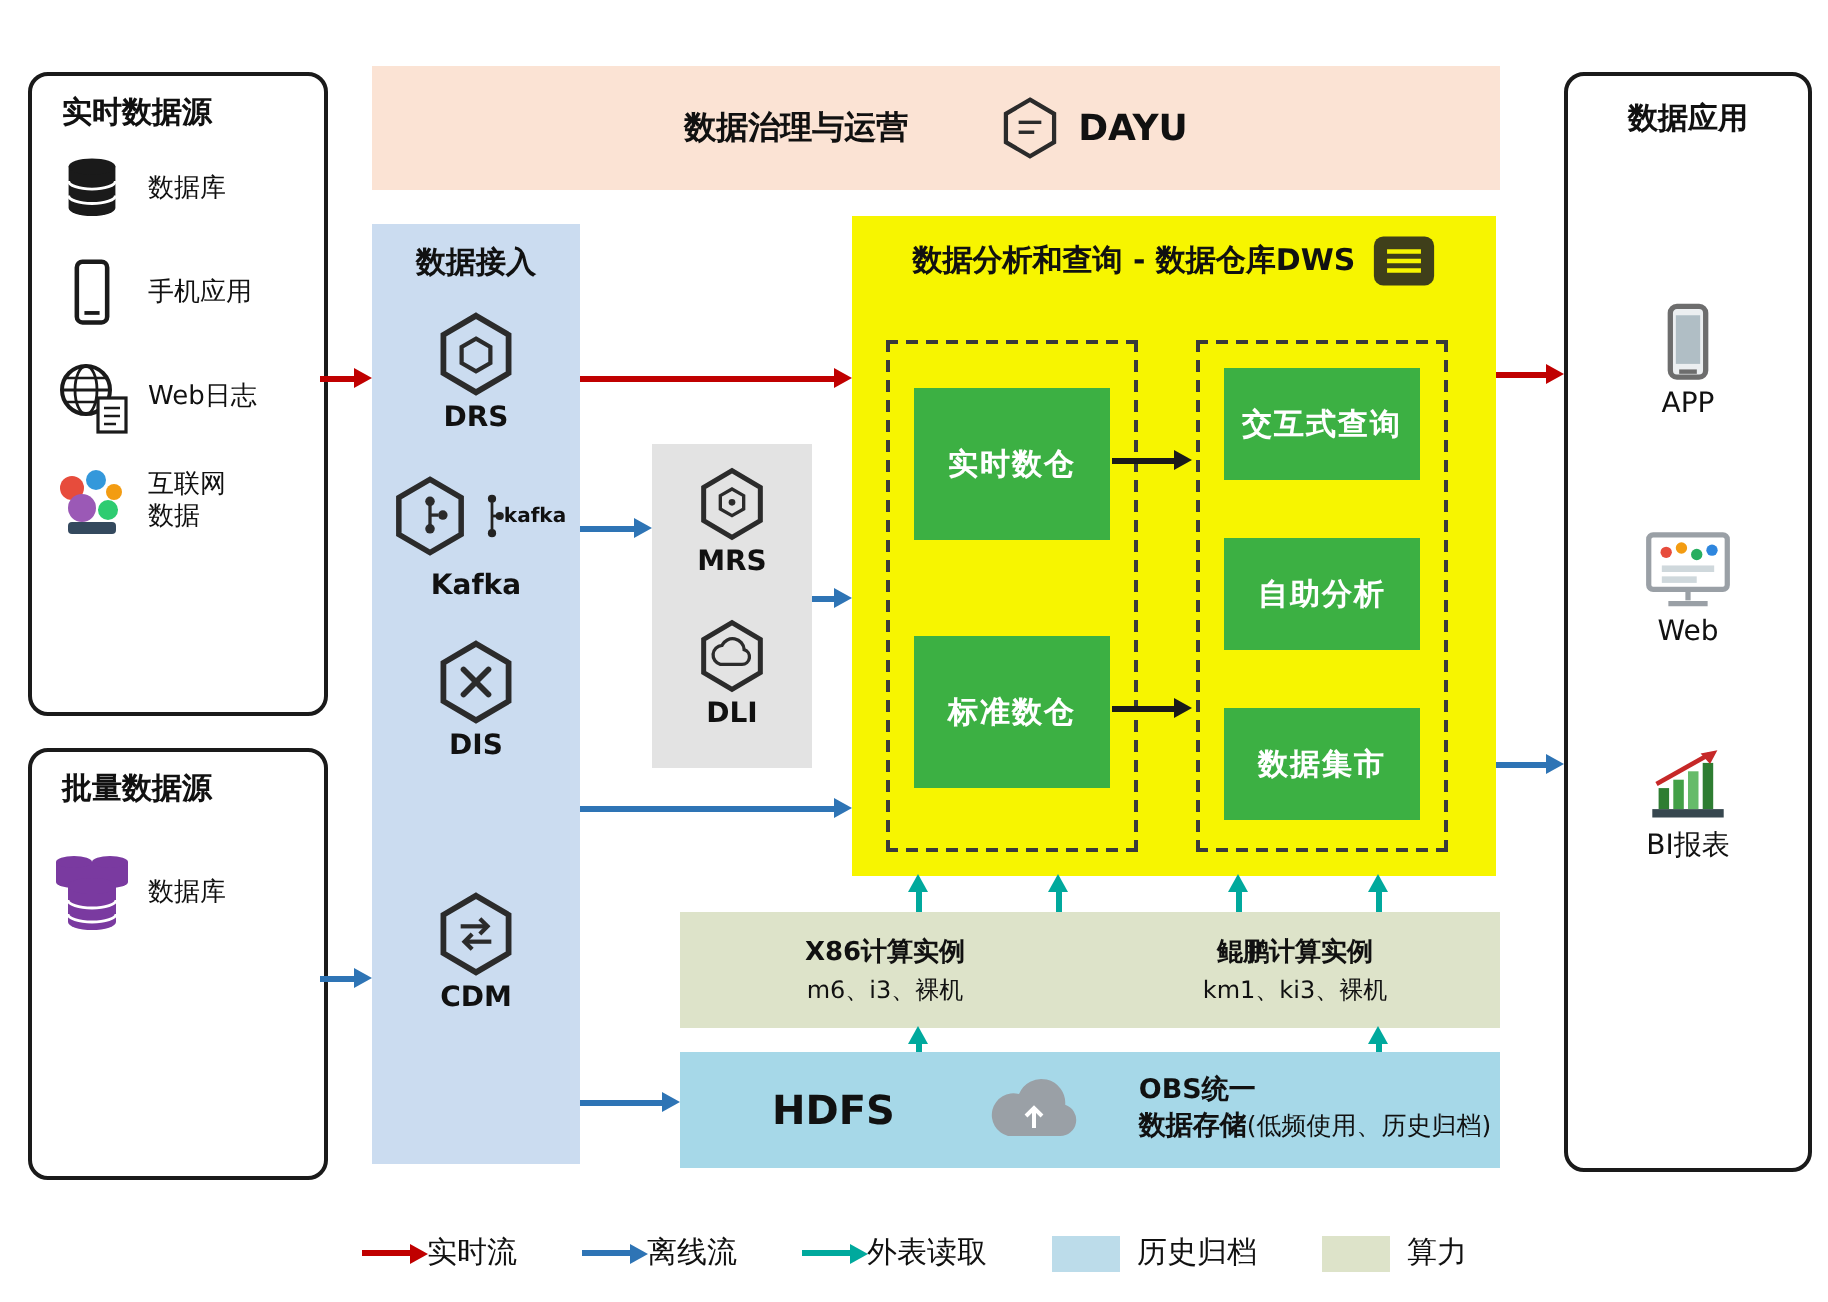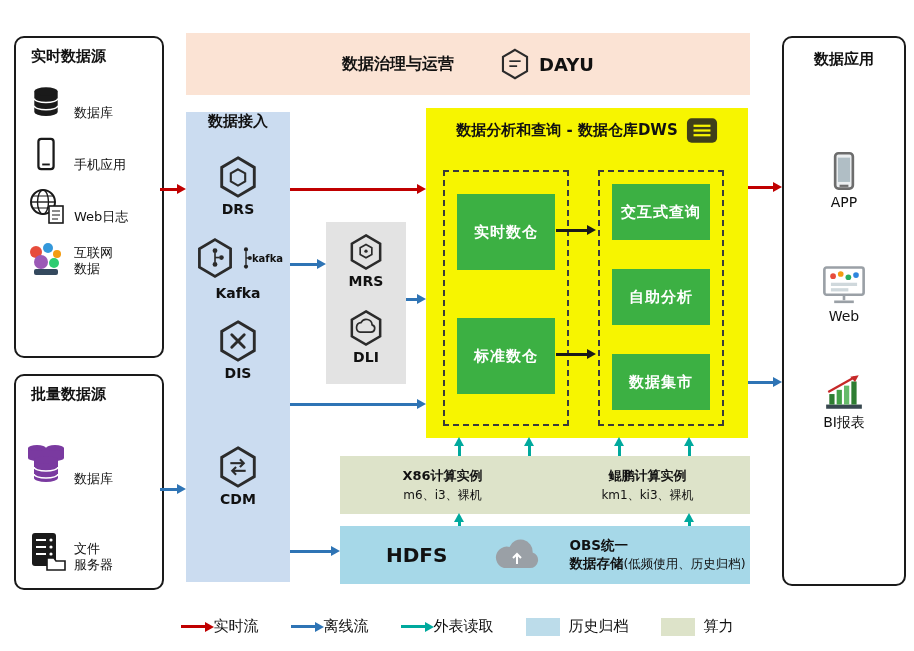--- a/index.html
+++ b/index.html
@@ -1,21 +1,21 @@
 <!DOCTYPE html>
 <html><head>
 <meta charset="utf-8">
 <style>
   html,body{margin:0;padding:0}
   body{width:914px;height:651px;position:relative;overflow:hidden;background:#fff;
        color:#111;font-family:"DejaVu Sans","Liberation Sans",sans-serif}
   .abs{position:absolute}
   .panel{border:2.5px solid #1a1a1a;border-radius:10px;background:#fff}
   .ptitle{font-weight:700;font-size:15px}
-  .src-row{display:flex;align-items:flex-end;gap:4px;padding-left:6px}
+  .src-row{display:flex;align-items:center;gap:4px;padding-left:6px}
   .icon-cell{width:48px;flex:0 0 48px;display:flex;justify-content:center}
   .src-label{font-size:13px;line-height:1.25;white-space:pre-line}
   .svc{position:absolute;left:0;width:100%;text-align:center}
   .svc-label{font-weight:700;font-size:14px;margin-top:1px}
   .green-box{position:absolute;background:#3cb043;color:#fff;font-weight:700;font-size:15px;
              display:flex;align-items:center;justify-content:center;letter-spacing:1px}
   .dashed{position:absolute;border:2px dashed #3a3a3a}
   .arr{background:var(--c)}
   .arr.h{height:2.5px}
   .arr.v{width:2.5px}
@@ -104,52 +104,36 @@
               <ellipse cx="32" cy="7" rx="9" ry="3"></ellipse>
               <path d="M11 19v18a12 4 0 0 0 24 0V19"></path>
               <ellipse cx="23" cy="19" rx="12" ry="4"></ellipse>
             </g>
             <path d="M11 26a12 4 0 0 0 24 0" fill="none" stroke="#fff" stroke-width="1.4"></path>
             <path d="M11 33a12 4 0 0 0 24 0" fill="none" stroke="#fff" stroke-width="1.4"></path>
           </svg>
       </span>
       <span class="src-label">数据库</span>
     </div>
-    <div class="src-row" style="height:86px">
-      <span class="icon-cell">
-        <svg width="42" height="42" viewBox="0 0 42 42">
-            <rect x="7" y="2" width="24" height="33" rx="3" fill="#1a1a1a"></rect>
-            <line x1="11" y1="9" x2="21" y2="9" stroke="#fff" stroke-width="2"></line>
-            <circle cx="26" cy="9" r="1.6" fill="#fff"></circle>
-            <line x1="11" y1="16" x2="21" y2="16" stroke="#fff" stroke-width="2"></line>
-            <circle cx="26" cy="16" r="1.6" fill="#fff"></circle>
-            <line x1="11" y1="23" x2="21" y2="23" stroke="#fff" stroke-width="2"></line>
-            <circle cx="26" cy="23" r="1.6" fill="#fff"></circle>
-            <path d="M22 27h7l2 3h9v9H22z" fill="#fff" stroke="#1a1a1a" stroke-width="1.6"></path>
-          </svg>
-      </span>
-      <span class="src-label">文件
-服务器</span>
-    </div>
   </div>
 
   <div class="abs" style="left:186px;top:33px;width:564px;height:62px;background:#fbe3d4;display:flex;align-items:center;justify-content:center;gap:44px">
     <span class="ptitle" style="font-size:16px">数据治理与运营</span>
     <span style="display:inline-flex;align-items:center;gap:7px">
       <svg width="34" height="34" viewBox="0 0 48 48">
           <polygon points="24,4 41,14 41,34 24,44 7,34 7,14" fill="none" stroke="#2b2b2b" stroke-width="3"></polygon>
           <line x1="16" y1="20" x2="32" y2="20" stroke="#2b2b2b" stroke-width="2.4"></line>
           <line x1="16" y1="27" x2="27" y2="27" stroke="#2b2b2b" stroke-width="2.4"></line>
         </svg>
       <b style="font-size:18px">DAYU</b>
     </span>
   </div>
 
   <div class="abs" style="left:186px;top:112px;width:104px;height:470px;background:#cbdcf0">
-    <div class="ptitle" style="text-align:center;">数据接入</div>
+    <div class="ptitle" style="text-align:center;padding-top:10px">数据接入</div>
     <div class="svc" style="top:42px">
       <svg width="46" height="46" viewBox="0 0 48 48">
           <polygon points="24,4 41,14 41,34 24,44 7,34 7,14" fill="none" stroke="#2b2b2b" stroke-width="3"></polygon>
           <polygon points="24,16 31.5,20.3 31.5,28.7 24,33 16.5,28.7 16.5,20.3" fill="none" stroke="#2b2b2b" stroke-width="2.2"></polygon>
         </svg>
       <div class="svc-label">DRS</div>
     </div>
     <div class="svc" style="top:124px">
       <span style="display:inline-flex;align-items:center;gap:3px">
         <svg width="44" height="44" viewBox="0 0 48 48">

